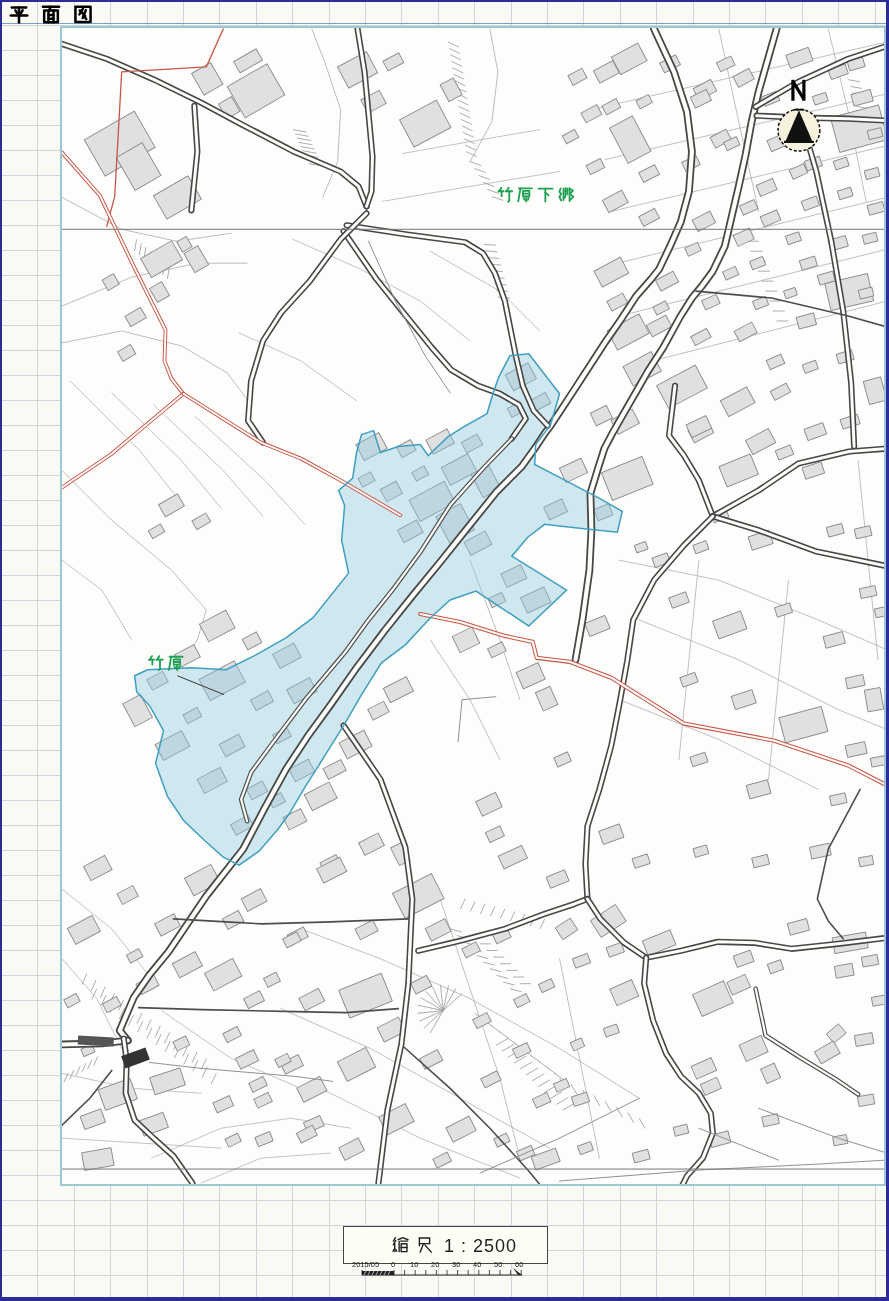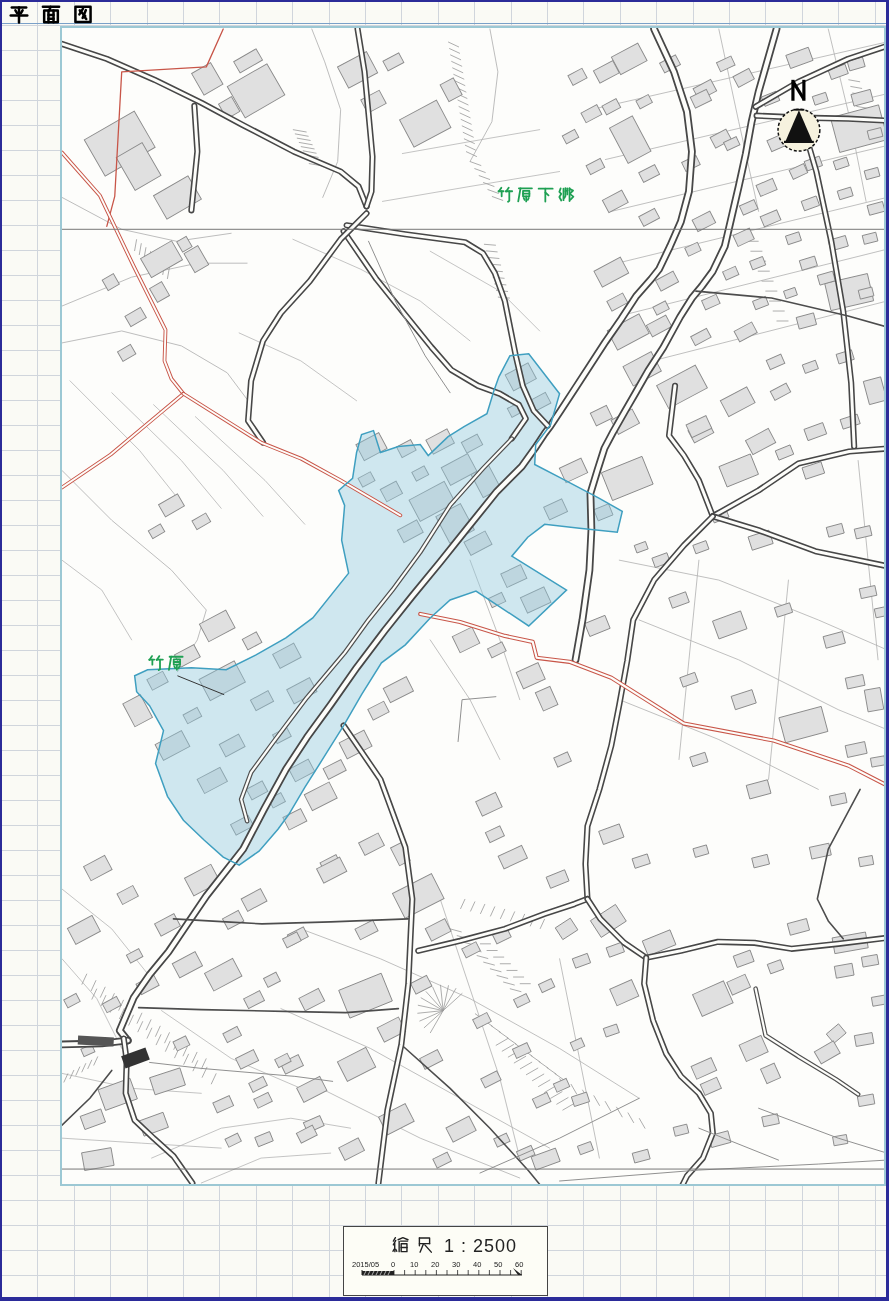--- a/index.html
+++ b/index.html
@@ -8,21 +8,21 @@
 background-image:repeating-linear-gradient(to right,#d0d5dc 0 1px,transparent 1px 36.4px),
 repeating-linear-gradient(to bottom,#d0d5dc 0 1px,transparent 1px 25px);
 background-position:1px 0;overflow:hidden;}
 #frame{position:absolute;left:0;top:0;width:889px;height:1301px;box-sizing:border-box;
 border-left:2px solid #2b2b99;border-top:2px solid #2b2b99;border-right:3px solid #2b2b99;border-bottom:4px solid #2b2b99;z-index:50;pointer-events:none;}
 #title{position:absolute;left:5px;top:2px;font-size:19px;font-weight:bold;color:#000;letter-spacing:7px;z-index:20;}
 #rule{position:absolute;left:0;top:23px;width:889px;height:1px;background:#7aa0c8;z-index:10;}
 #map{position:absolute;left:60px;top:26px;width:826px;height:1160px;
 background:#fdfdfb;border:2px solid #9cc8d4;box-sizing:border-box;z-index:5;}
 #map svg{position:absolute;left:0;top:0;width:100%;height:100%;}
-#scalebox{position:absolute;left:343px;top:1226px;width:205px;height:70px;background:#fdfdf6;
+#scalebox{position:absolute;left:343px;top:1226px;width:205px;height:38px;background:#fdfdf6;
 border:1px solid #444;box-sizing:border-box;z-index:20;}
 </style>
 </head>
 <body>
 
 <div id="frame"></div>
 
 <svg id="title" width="120" height="26" style="position:absolute;left:4px;top:2px;z-index:20;">
 <polyline points="7.80,5.52 22.20,5.52" fill="none" stroke="#000" stroke-width="2.5" stroke-linecap="round" stroke-linejoin="round"></polyline>
     <polyline points="11.40,8.40 13.20,11.28" fill="none" stroke="#000" stroke-width="2.5" stroke-linecap="round" stroke-linejoin="round"></polyline>

